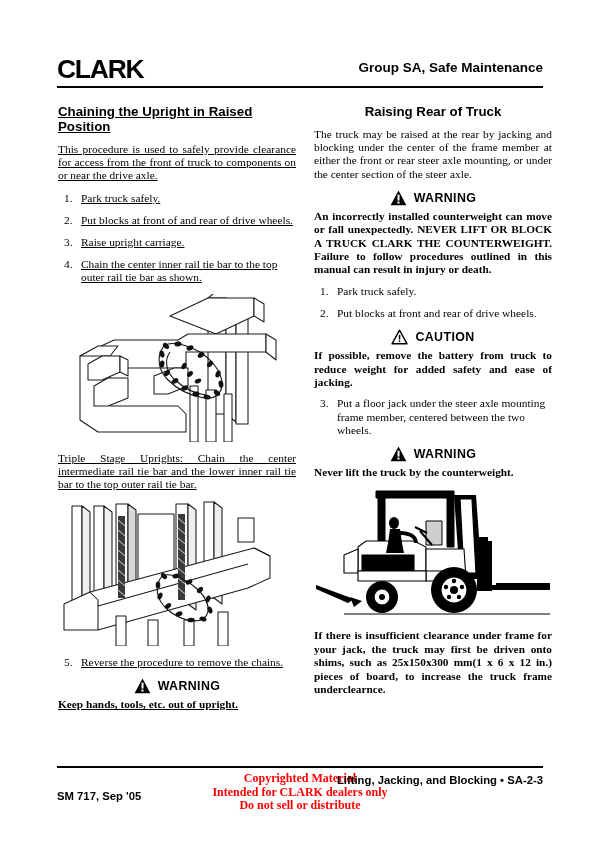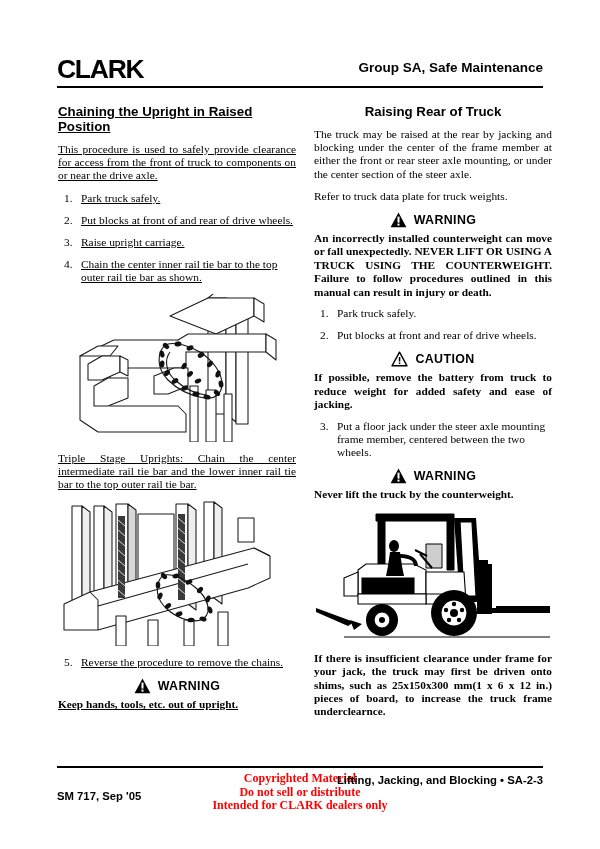--- a/index.html
+++ b/index.html
@@ -381,32 +381,31 @@
     </div>
 
   </div>
 
   <div class="col col-right">
 
     <h2 class="section-title">Raising Rear of Truck</h2>
 
     <p class="body">The truck may be raised at the rear by jacking and blocking under the center of the frame member at either the front or rear steer axle mounting, or under the center section of the steer axle.</p>
 
-    <p class="body">Refer to truck data plate for truck weights.</p>
 
     <div class="safety">
       <div class="safety-head">
         <svg class="tri-warn" viewBox="0 0 17 16">
           <path d="M8.5 0.6 L16.4 15.2 L0.6 15.2 Z" fill="#000"></path>
           <rect x="7.5" y="4.6" width="2" height="6" fill="#fff"></rect>
           <rect x="7.5" y="11.6" width="2" height="2" fill="#fff"></rect>
         </svg>
         <span class="safety-label">WARNING</span>
       </div>
-      <p class="safety-text">An incorrectly installed counterweight can move or fall unexpectedly. NEVER LIFT OR USING A TRUCK USING THE COUNTERWEIGHT. Failure to follow procedures outlined in this manual can result in injury or death.</p>
+      <p class="safety-text">An incorrectly installed counterweight can move or fall unexpectedly. NEVER LIFT OR BLOCK A TRUCK CLARK THE COUNTERWEIGHT. Failure to follow procedures outlined in this manual can result in injury or death.</p>
     </div>
 
     <ol class="steps">
       <li>
         <span class="num">1.</span>
         <span>Park truck safely.</span>
       </li>
       <li>
         <span class="num">2.</span>
         <span>Put blocks at front and rear of drive wheels.</span>
@@ -519,19 +518,19 @@
 
     <p class="safety-text" style="margin-top:4px;">If there is insufficient clearance under frame for your jack, the truck may first be driven onto shims, such as 25x150x300 mm(1 x 6 x 12 in.) pieces of board, to increase the truck frame underclearnce.</p>
 
   </div>
 
   <div class="footer">
     <div class="footer-rule-top"></div>
     <div class="footer-left">SM 717, Sep '05</div>
     <div class="copyright">
       <div>Copyrighted Material</div>
+      <div>Intended for CLARK dealers only</div>
       <div>Do not sell or distribute</div>
-      <div>Intended for CLARK dealers only</div>
     </div>
     <div class="footer-right">Lifting, Jacking, and Blocking • SA-2-3</div>
   </div>
 
 </div>
 
 </body></html>

